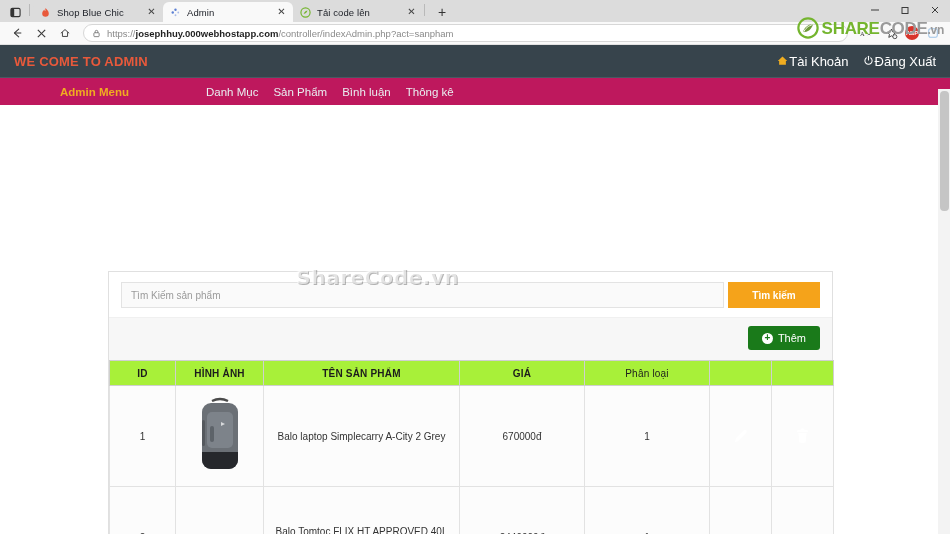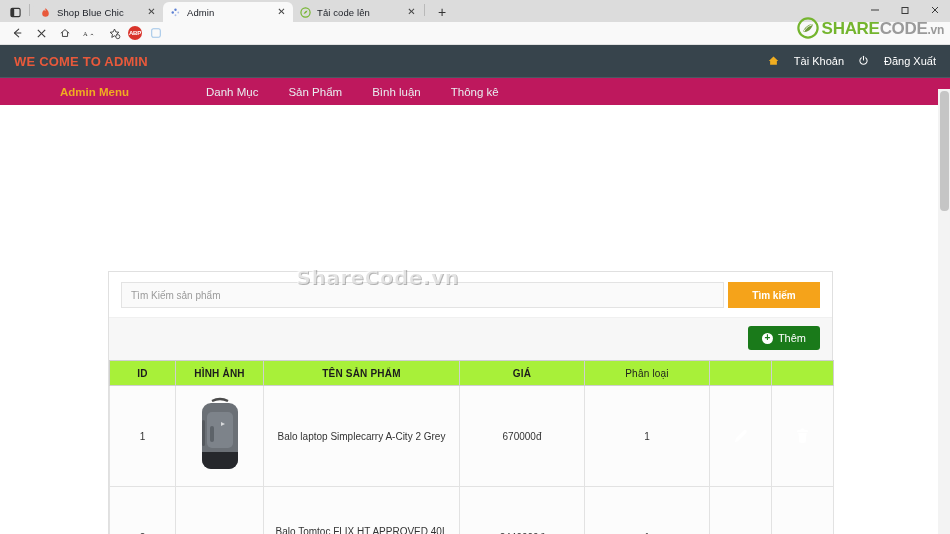--- a/index.html
+++ b/index.html
@@ -81,28 +81,28 @@
 
   .admin-header {
     height: 32px; background: #37444c; display: flex; align-items: center;
     position: relative; padding: 0 14px;
   }
   .welcome { color: #e8593b; font-weight: bold; font-size: 13px; letter-spacing: 0.2px; }
   .brand { position: absolute; left: 0; right: 0; display:flex; justify-content:center;
            align-items:center; gap: 7px; pointer-events:none; }
   .brand-text { color: #e8593b; font-size: 17px; font-weight: bold; }
   .header-right { margin-left: auto; display: flex; align-items: center; gap: 14px; }
-  .hr-item { display: flex; align-items: center; gap: 15px; color: #ffffff; font-size: 11px; }
+  .hr-item { display: flex; align-items: center; gap: 1px; color: #ffffff; font-size: 13px; }
 
   .admin-nav {
     height: 28px; background: #be185d; border-top: 1px solid #4a5862;
     display: flex; align-items: center; padding: 0 14px; gap: 0;
   }
   .nav-brand { color: #f0ad20; font-weight: bold; font-size: 11.5px; margin-left: 46px; }
-  .nav-items { display: flex; align-items: flex-start; gap: 30px; margin-left: 77px; }
+  .nav-items { display: flex; align-items: flex-start; gap: 15px; margin-left: 77px; }
   .nav-item { color: #e9eef1; font-size: 11.5px; }
 
   .content { padding: 0; background: #fff; height: 474px; position: relative; }
 
   .panel {
     position: absolute; left: 108px; top: 166px; width: 725px;
     border: 1px solid #e0e0e0; background:#fff;
   }
   .panel-head {
     background: #f5a31a; height: 31px; display: flex; align-items: center;
@@ -264,20 +264,29 @@
           <line x1="2" y1="2" x2="10" y2="10" stroke="#3b3b3b" stroke-width="1.2"></line>
           <line x1="10" y1="2" x2="2" y2="10" stroke="#3b3b3b" stroke-width="1.2"></line>
         </svg>
     </div>
     <div class="tb-btn">
       <svg width="12" height="12" viewBox="0 0 14 14">
           <path d="M2.5 7 L7 3 L11.5 7 M4 6.5 V11 H10 V6.5" fill="none" stroke="#3b3b3b" stroke-width="1.1" stroke-linejoin="round" stroke-linecap="round"></path>
         </svg>
     </div>
 
+    <div class="omnibox">
+      <span>
+        <svg width="9" height="9" viewBox="0 0 12 12">
+            <rect x="2.5" y="5" width="7" height="5.2" rx="1" fill="none" stroke="#5f5f5f" stroke-width="1"></rect>
+            <path d="M4.2 5 V3.6 A1.8 1.8 0 0 1 7.8 3.6 V5" fill="none" stroke="#5f5f5f" stroke-width="1"></path>
+          </svg>
+      </span>
+      <span class="url"><span>https://</span><b>josephhuy.000webhostapp.com</b><span>/controller/indexAdmin.php?act=sanpham</span></span>
+    </div>
 
     <div class="tb-right">
       <div class="tb-btn">
         <svg width="13" height="11" viewBox="0 0 16 12">
             <text x="0" y="9" font-size="8" font-family="Liberation Serif, serif" fill="#3b3b3b">A</text>
             <path d="M9.5 8 q1.5 -3 3 0" fill="none" stroke="#3b3b3b" stroke-width="0.9"></path>
           </svg>
       </div>
       <div class="tb-btn">
         <svg width="13" height="13" viewBox="0 0 14 14">

